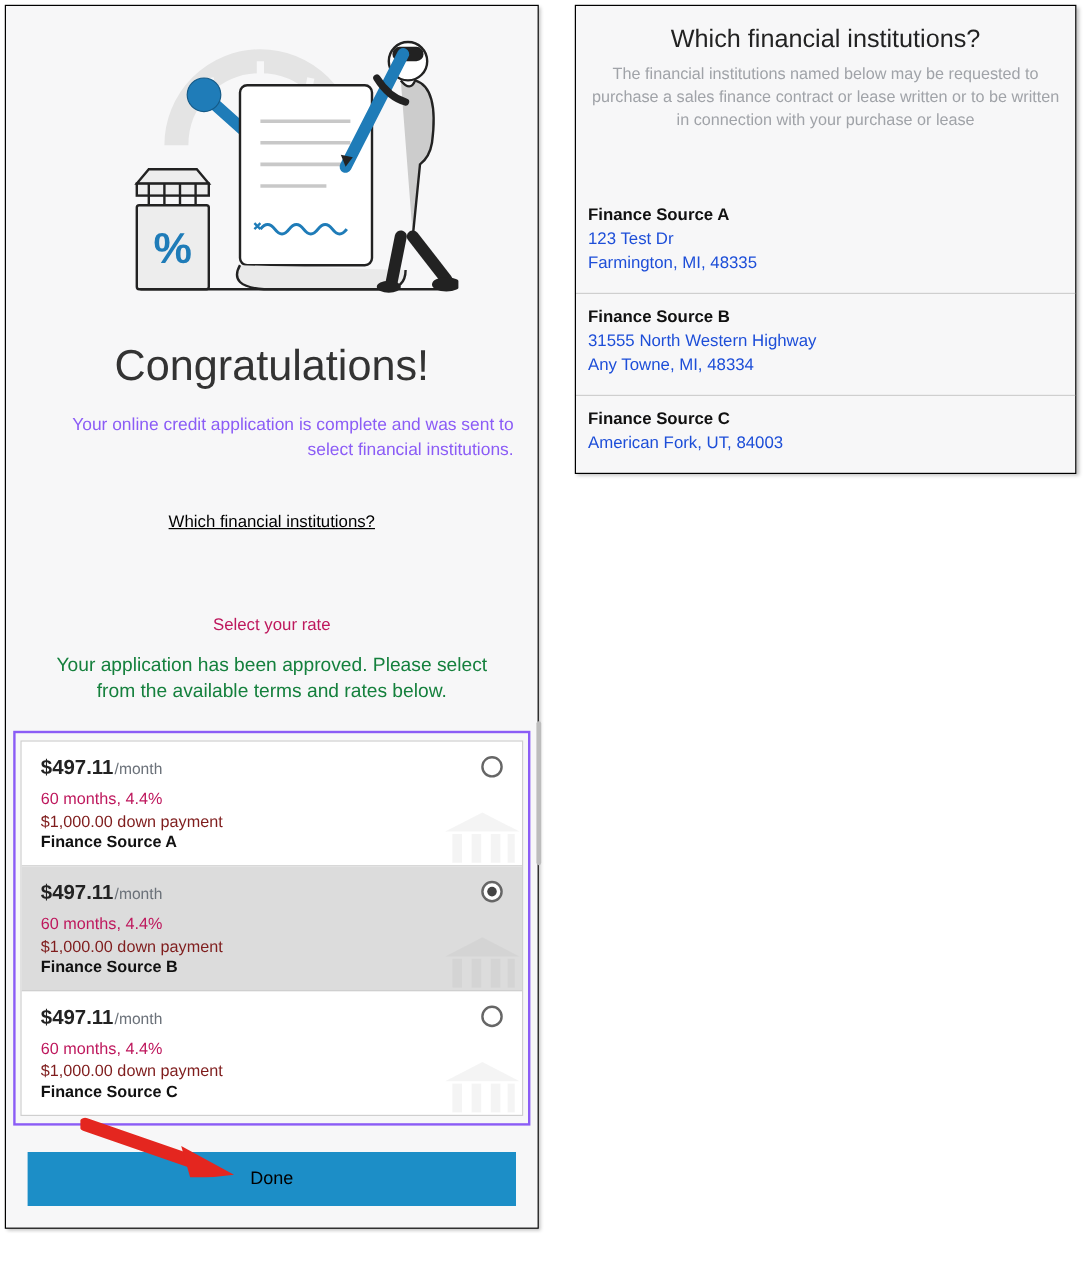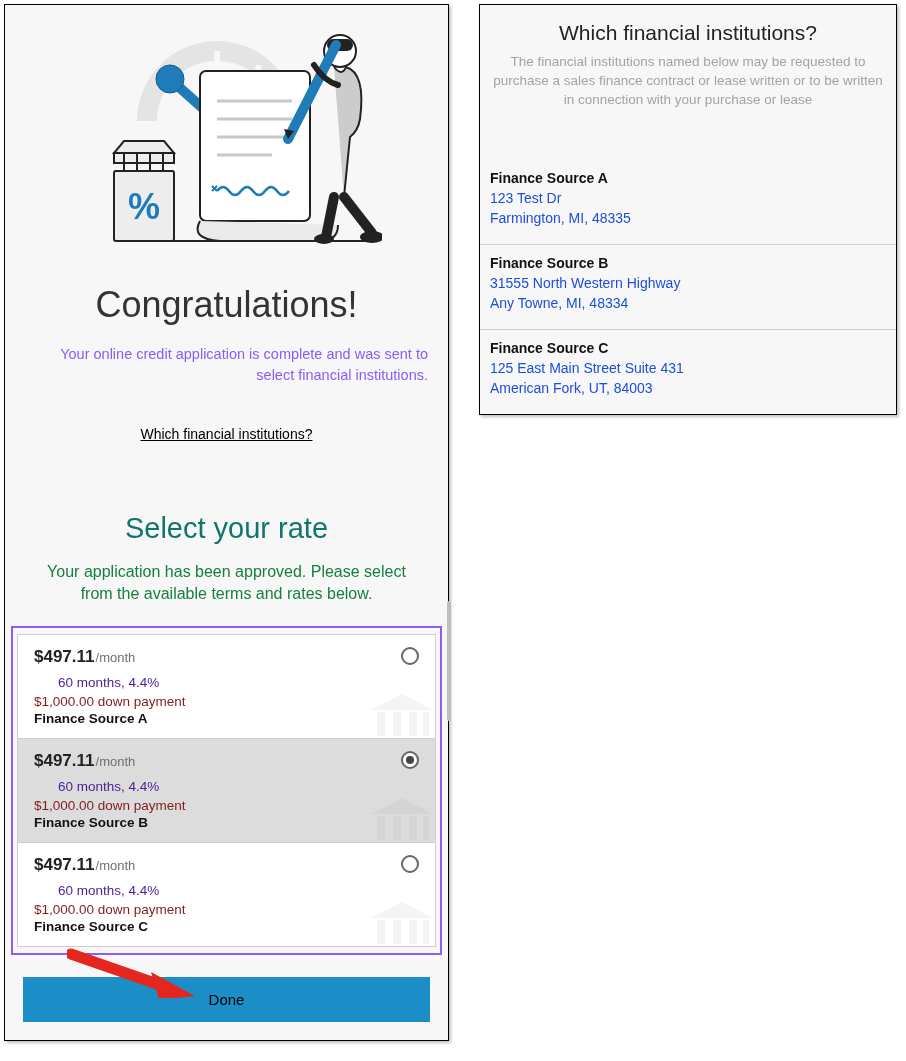--- a/index.html
+++ b/index.html
@@ -51,22 +51,22 @@
     display: block;
     text-align: center;
     color: #000;
     text-decoration: underline;
     font-size: 14px;
     margin-top: 40px;
     cursor: pointer;
   }
   .select-rate-title {
     text-align: center;
-    font-size: 29px;
-    color: #0f766e;
+    font-size: 14px;
+    color: #be185d;
     margin-top: 70px;
     font-weight: 400;
   }
   .select-rate-sub {
     text-align: center;
     color: #15803d;
     font-size: 16px;
     line-height: 1.4;
     margin: 16px 24px 0 24px;
   }
@@ -85,21 +85,21 @@
     position: relative;
     padding: 12px 16px 12px 16px;
     border-bottom: 1px solid #cfcfcf;
     overflow: hidden;
   }
   .offer:last-child { border-bottom: none; }
   .offer.selected { background: #dcdcdc; }
   .price-line { font-size: 0; }
   .price-amount { font-size: 17px; font-weight: bold; color: #222; }
   .price-per { font-size: 13px; color: #6b7179; margin-left: 1px; }
-  .terms-line { font-size: 13.5px; color: #4c1d95; margin-top: 8px; margin-left: 24px; }
+  .terms-line { font-size: 13.5px; color: #be185d; margin-top: 8px; }
   .down-line { font-size: 13.5px; color: #7f1d1d; margin-top: 4px; }
   .source-line { font-size: 13.5px; font-weight: bold; color: #111; margin-top: 2px; }
   .radio {
     position: absolute;
     top: 12px; right: 16px;
     width: 18px; height: 18px;
     border: 2px solid #666;
     border-radius: 50%;
     background: #fff;
   }
@@ -304,18 +304,17 @@
       <div class="inst-line">123 Test Dr</div>
       <div class="inst-line">Farmington, MI, 48335</div>
     </div>
     <div class="inst-block">
       <div class="inst-name">Finance Source B</div>
       <div class="inst-line">31555 North Western Highway</div>
       <div class="inst-line">Any Towne, MI, 48334</div>
     </div>
     <div class="inst-block">
       <div class="inst-name">Finance Source C</div>
-      <div class="inst-line">125 East Main Street Suite 431</div>
       <div class="inst-line">American Fork, UT, 84003</div>
     </div>
   </div>
 
 </div>
 
 </body></html>

